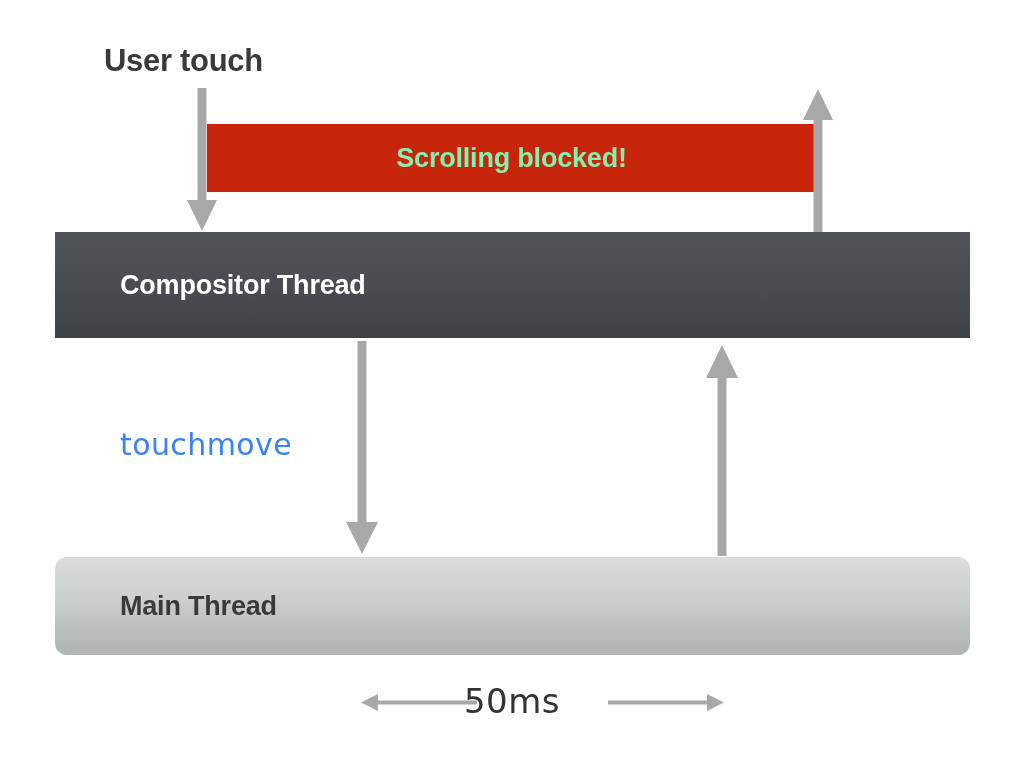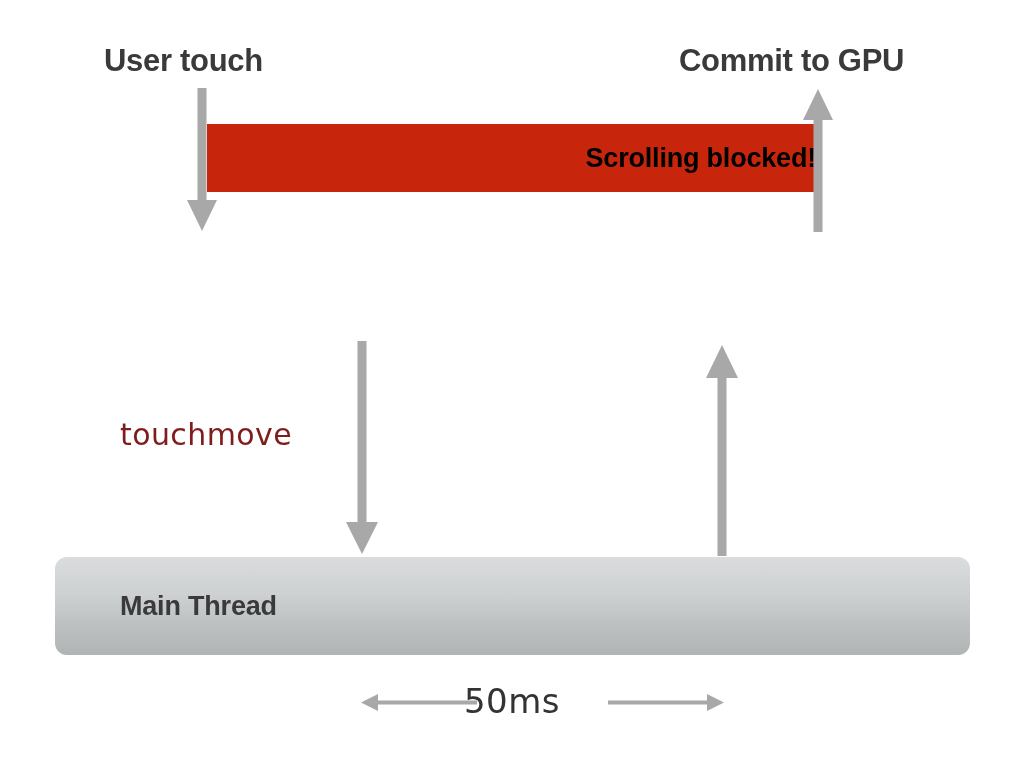--- a/index.html
+++ b/index.html
@@ -40,22 +40,22 @@
     top: 124px;
     width: 609px;
     height: 68px;
     background: #c8260c;
   }
   #blocked-bar .bar-text {
     position: absolute;
     left: 0; right: 0;
     top: 50%;
     transform: translateY(-50%);
-    text-align: right;
-    color: #000000;
+    text-align: center;
+    color: #86efac;
     font-weight: bold;
     font-size: 27px;
     font-family: "Liberation Sans", sans-serif;
     letter-spacing: -0.2px;
   }
 
   
   .thread-bar {
     position: absolute;
     left: 55px;
@@ -112,24 +112,24 @@
     color: #2b2416;
     font-size: 27px;
     font-family: "DejaVu Sans", sans-serif;
     letter-spacing: 0.2px;
   }
 
   
   #touchmove-caption {
     position: absolute;
     left: 120px;
-    top: 417px;
+    top: 427px;
     font-family: "DejaVu Sans", sans-serif;
     font-size: 30px;
-    color: #7f1d1d;
+    color: #3b82f6;
     letter-spacing: 0.4px;
     white-space: nowrap;
   }
 
   
   #arrows {
     position: absolute;
     left: 0; top: 0;
     width: 1024px;
     height: 768px;
@@ -149,26 +149,28 @@
     letter-spacing: 0.5px;
   }
 </style>
 </head>
 <body>
 
 <div id="stage">
 
   <div class="toplabel" id="label-user-touch">User touch</div>
 
-  <div class="toplabel" id="label-commit-gpu">Commit to GPU</div>
 
   <div id="blocked-bar">
     <div class="bar-text">Scrolling blocked!</div>
   </div>
 
+  <div class="thread-bar" id="compositor-bar">
+    <div class="thread-label">Compositor Thread</div>
+  </div>
 
   <div id="touchmove-caption">touchmove</div>
 
   <div class="thread-bar" id="main-bar">
     <div class="thread-label">Main Thread</div>
   </div>
 
   <div id="measure-label">50ms</div>
 
   <svg id="arrows" viewBox="0 0 1024 768">

